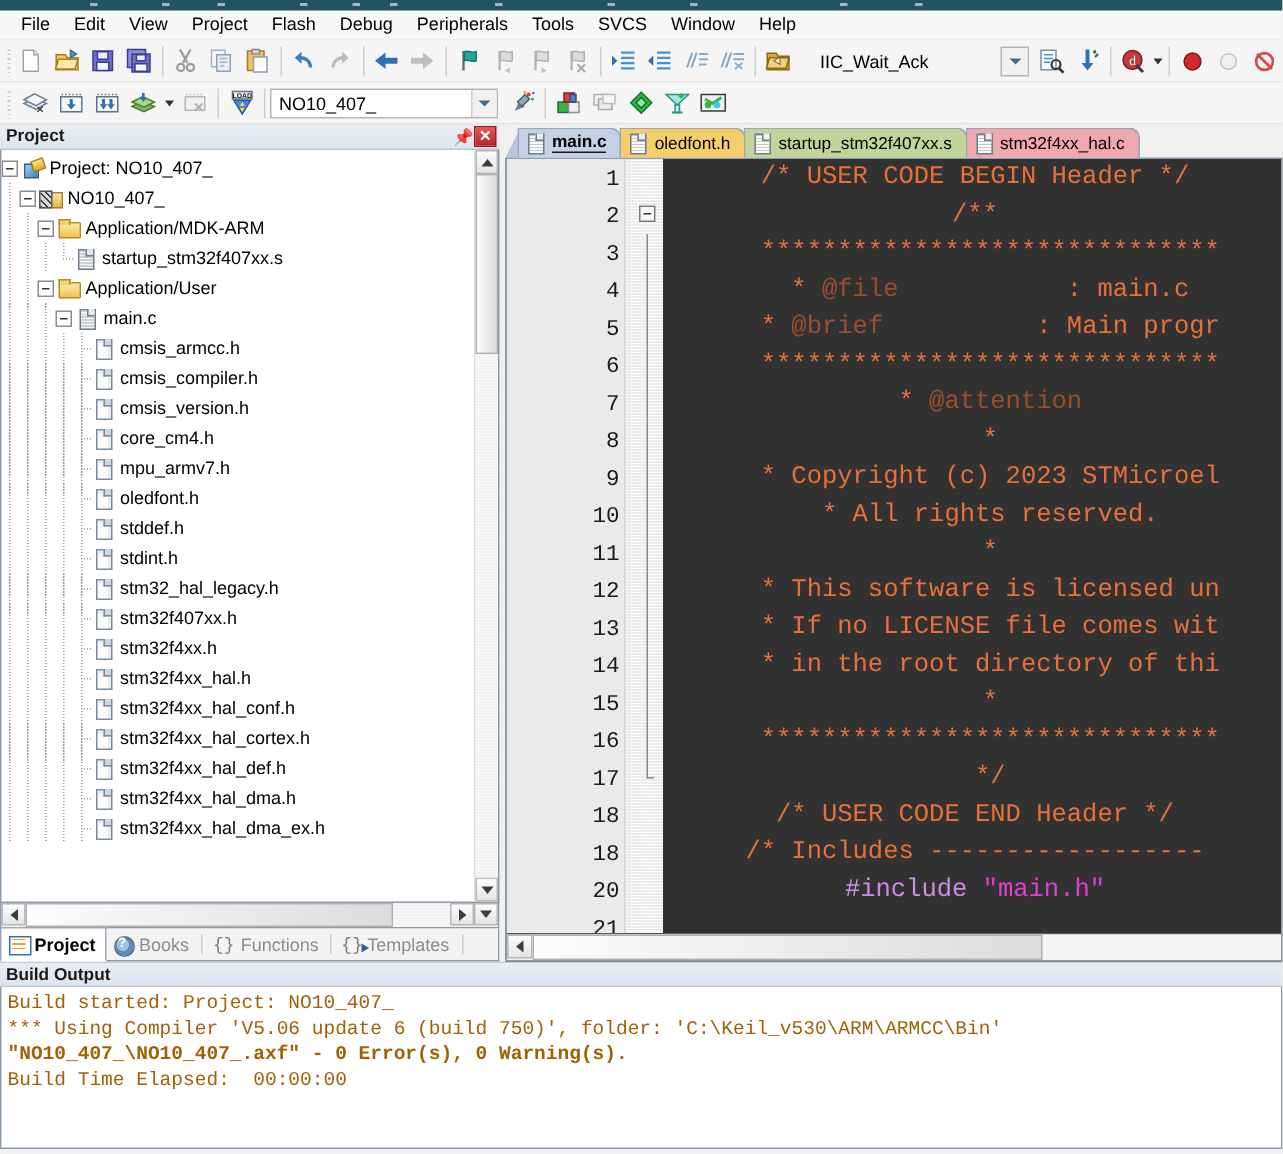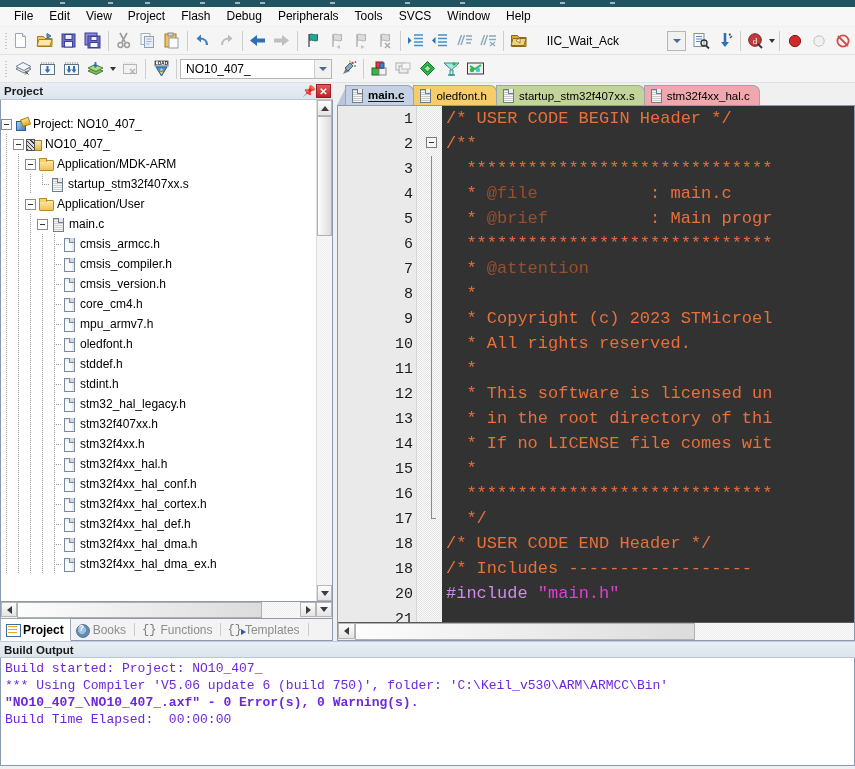--- a/index.html
+++ b/index.html
@@ -74,21 +74,21 @@
     background:linear-gradient(to bottom,#e25b5b,#b92525);
     color:#fff; font-size:10px; font-weight:bold;
     display:flex; align-items:center; justify-content:center;
     border:1px solid #9b1f1f;
   }
   #tree-wrap {
     flex:1; background:#fff; border:1px solid #8a9bb0; border-top:none;
     display:flex; overflow:hidden; position:relative;
   }
   #tree {
-    flex:1; overflow:hidden; position:relative; padding-top:14px;
+    flex:1; overflow:hidden; position:relative; padding-top:2px;
     font-size:12px; color:#000;
   }
   .trow { height:20px; display:flex; align-items:center; white-space:nowrap; cursor:default; }
   .guide { width:12px; height:20px; flex:0 0 auto; position:relative; }
   .guide.v:before {
     content:""; position:absolute; left:5px; top:0; bottom:0; width:1px;
     background-image:repeating-linear-gradient(to bottom,#9a9a9a 0 1px,transparent 1px 2px);
   }
   .guide.tee:before {
     content:""; position:absolute; left:5px; top:0; bottom:0; width:1px;
@@ -258,38 +258,38 @@
   #fold .fbox:before { content:""; position:absolute; left:2px; top:4px; width:5px; height:1px; background:#333; }
   #fold .fbar { position:absolute; left:14px; top:0; bottom:0; width:1px; background:#8a8a8a; }
   #fold .fend { position:absolute; left:14px; top:0; height:13px; width:1px; background:#8a8a8a; }
   #fold .fend:after { content:""; position:absolute; left:0; top:12px; width:5px; height:1px; background:#8a8a8a; }
 
   #code {
     flex:1; min-width:0; overflow:hidden; background:#323232;
     font-family:"Liberation Mono", monospace; font-size:17px;
     padding-left:4px; position:relative;
   }
-  #code .cl { height:25px; line-height:25px; white-space:pre; }
+  #code .cl { height:25px; line-height:25px; white-space:pre;text-align:center; }
   .c-com { color:#e8703a; }
   .c-doc { color:#9a4f2c; }
   .c-pp  { color:#d08ae8; }
   .c-str { color:#e040d0; }
 
   #ed-hsb { height:18px; display:flex; background:#f0f0f0; border-top:1px solid #5a5a5a; }
 
   
   #bo-title {
     height:17px; display:flex; align-items:center; padding-left:4px;
     background:linear-gradient(to bottom,#e9eef4,#dbe4ed);
     border-top:1px solid #c3ccd8; border-bottom:1px solid #bcc7d4;
     font-size:11.5px; font-weight:bold; color:#1a1a1a;
   }
   #bo-body {
     height:108px; background:#fff; border:1px solid #8a9bb0; border-top:none;
-    font-family:"Liberation Mono", monospace; font-size:13px; color:#6d28d9;
+    font-family:"Liberation Mono", monospace; font-size:13px; color:#a16207;
     overflow:hidden; padding:2px 12px 0 4px; position:relative;
   }
   #bo-body .bl { height:17px; line-height:17px; white-space:pre; }
   #bo-body .bold { font-weight:bold; }
 </style>
 </head>
 <body>
 
 <div id="titlestrip">
   <span class="tick" style="left:60px"></span>
@@ -995,22 +995,22 @@
             <div class="cl"><span class="c-com">  ******************************</span></div>
             <div class="cl"><span class="c-com">  * </span><span class="c-doc">@file</span><span class="c-com">           : main.c</span></div>
             <div class="cl"><span class="c-com">  * </span><span class="c-doc">@brief</span><span class="c-com">          : Main progr</span></div>
             <div class="cl"><span class="c-com">  ******************************</span></div>
             <div class="cl"><span class="c-com">  * </span><span class="c-doc">@attention</span></div>
             <div class="cl"><span class="c-com">  *</span></div>
             <div class="cl"><span class="c-com">  * Copyright (c) 2023 STMicroel</span></div>
             <div class="cl"><span class="c-com">  * All rights reserved.</span></div>
             <div class="cl"><span class="c-com">  *</span></div>
             <div class="cl"><span class="c-com">  * This software is licensed un</span></div>
+            <div class="cl"><span class="c-com">  * If no LICENSE file comes wit</span></div>
             <div class="cl"><span class="c-com">  * in the root directory of thi</span></div>
-            <div class="cl"><span class="c-com">  * If no LICENSE file comes wit</span></div>
             <div class="cl"><span class="c-com">  *</span></div>
             <div class="cl"><span class="c-com">  ******************************</span></div>
             <div class="cl"><span class="c-com">  */</span></div>
             <div class="cl"><span class="c-com">/* USER CODE END Header */</span></div>
             <div class="cl"><span class="c-com">/* Includes ------------------</span></div>
             <div class="cl"><span class="c-pp">#include </span><span class="c-str">"main.h"</span></div>
             <div class="cl"><span class="c-com"></span></div>
           </div>
       </div>
       <div id="ed-hsb">

